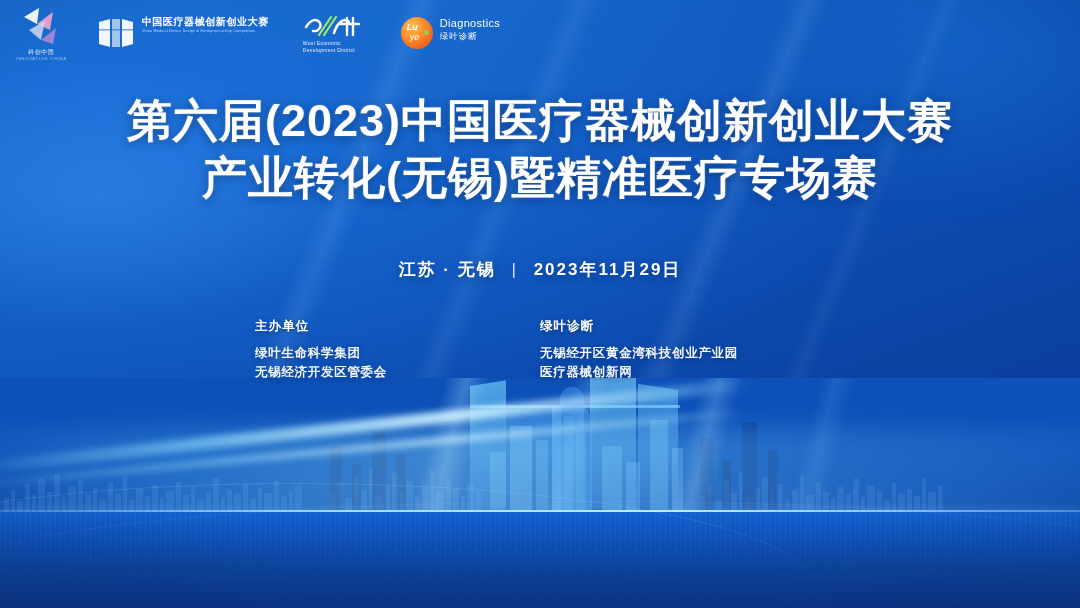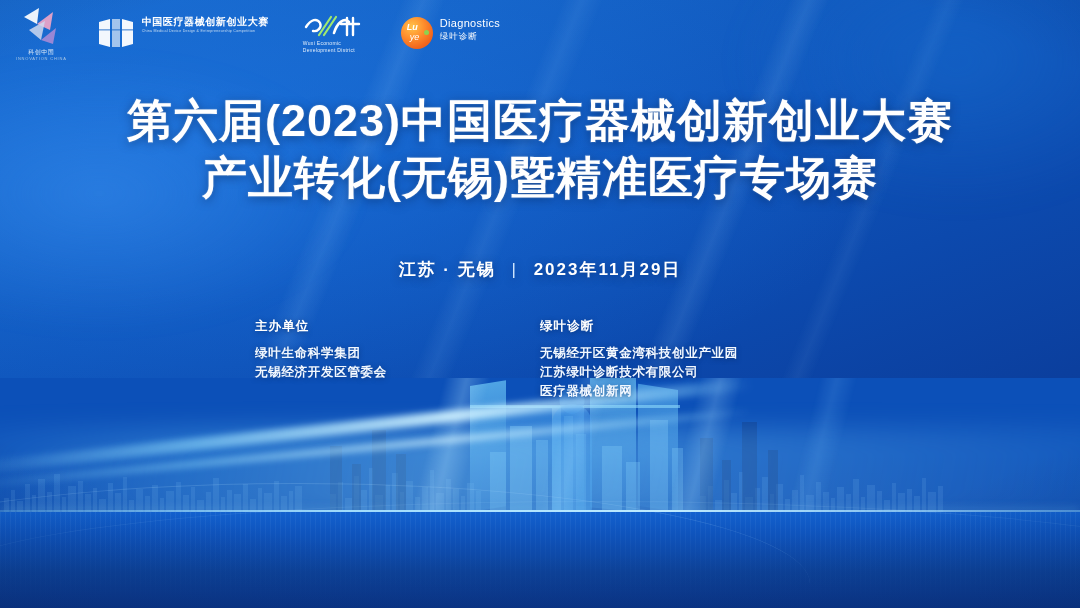--- a/index.html
+++ b/index.html
@@ -465,19 +465,18 @@
 
     <div class="org-col">
       <div class="org-title">主办单位</div>
       <div class="org-item">绿叶生命科学集团</div>
       <div class="org-item">无锡经济开发区管委会</div>
     </div>
 
     <div class="org-col right">
       <div class="org-title">绿叶诊断</div>
       <div class="org-item">无锡经开区黄金湾科技创业产业园</div>
-      <div class="org-item">江苏绿叶诊断技术有限公司</div>
       <div class="org-item">医疗器械创新网</div>
     </div>
 
   </div>
 
 </div>
 
 </body></html>

